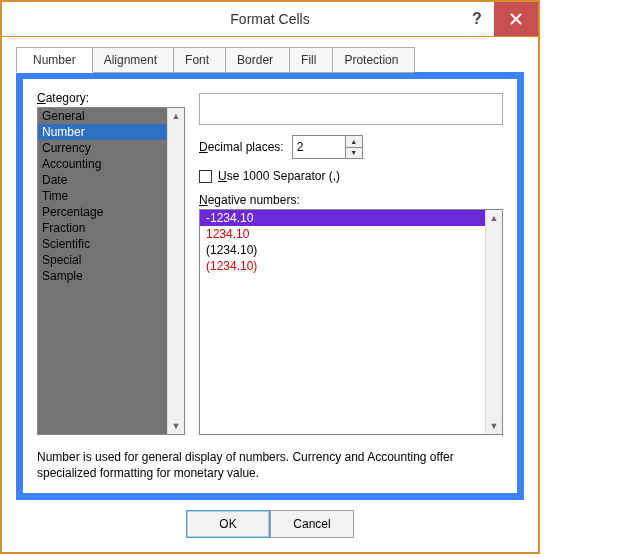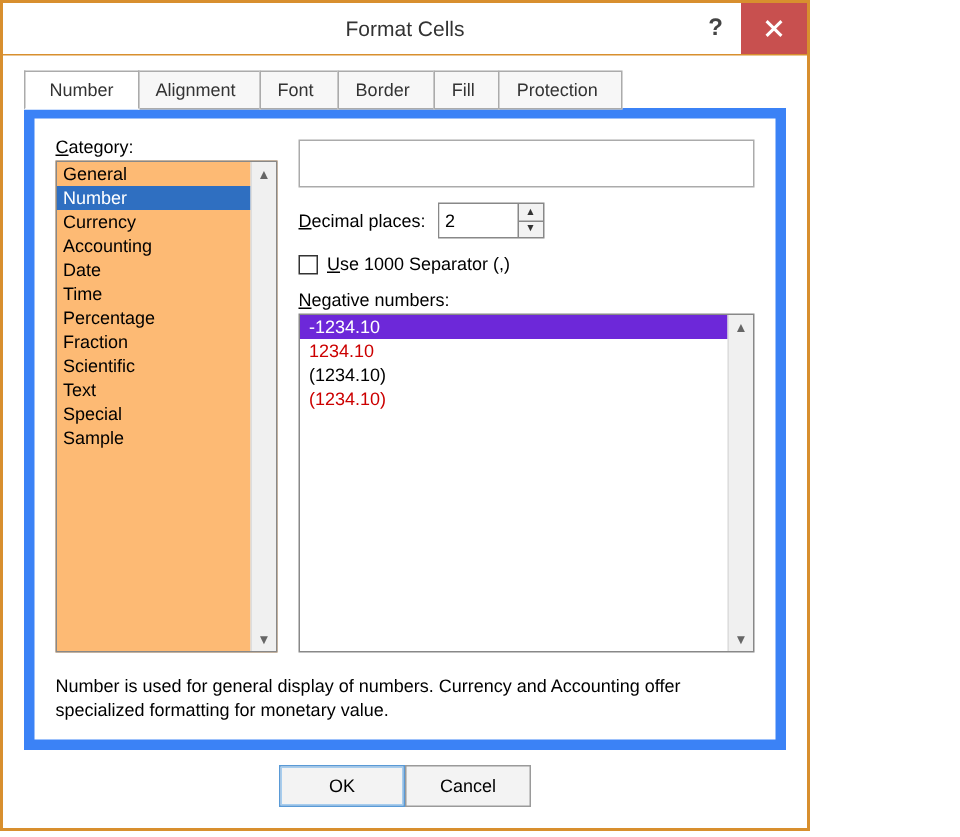--- a/index.html
+++ b/index.html
@@ -130,21 +130,21 @@
   .label {
     color: #000;
     margin-bottom: 2px;
   }
   .underline-first::first-letter {
     text-decoration: underline;
   }
   .listbox {
     flex: 1;
     border: 1px solid #888;
-    background: #fdba74;
+    background: #737373;
     overflow: hidden;
     position: relative;
   }
   .listbox-inner {
     position: absolute;
     top: 0; left: 0; right: 16px; bottom: 0;
     overflow: hidden;
   }
   .list-item {
     padding: 1px 4px;
@@ -329,21 +329,20 @@
             <div class="listbox-inner">
               <div class="list-item">General</div>
               <div class="list-item selected">Number</div>
               <div class="list-item">Currency</div>
               <div class="list-item">Accounting</div>
               <div class="list-item">Date</div>
               <div class="list-item">Time</div>
               <div class="list-item">Percentage</div>
               <div class="list-item">Fraction</div>
               <div class="list-item">Scientific</div>
-              <div class="list-item">Text</div>
               <div class="list-item">Special</div>
               <div class="list-item">Sample</div>
             </div>
             <div class="scrollbar-v">
               <div class="scroll-arrow">▲</div>
               <div class="scroll-track"></div>
               <div class="scroll-arrow">▼</div>
             </div>
           </div>
         </div>

